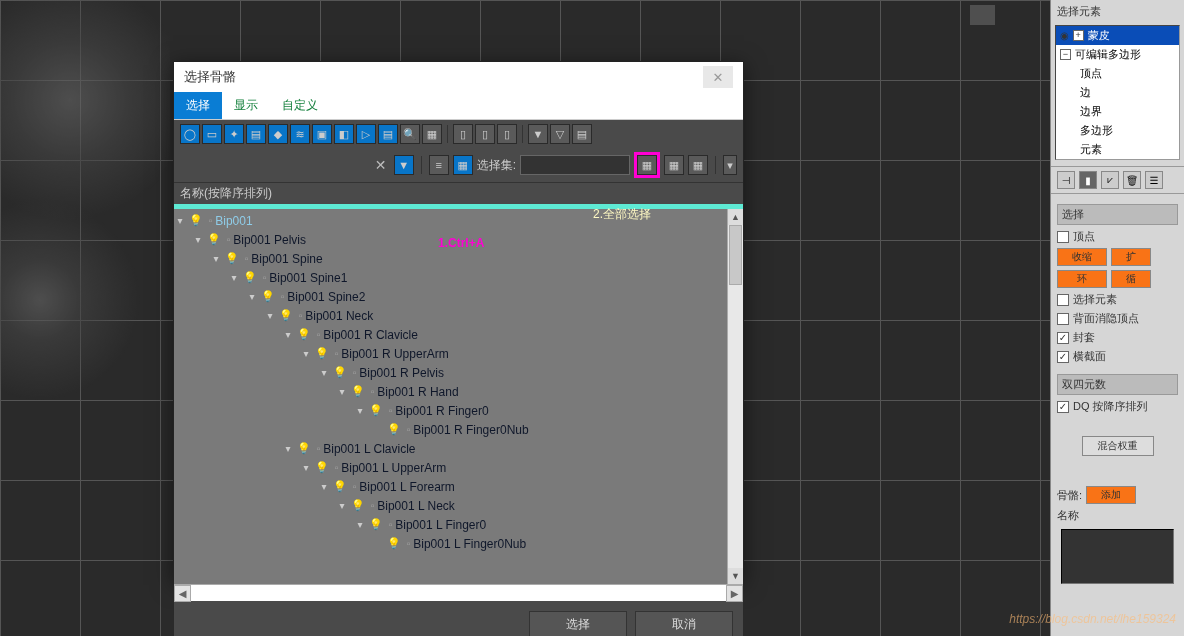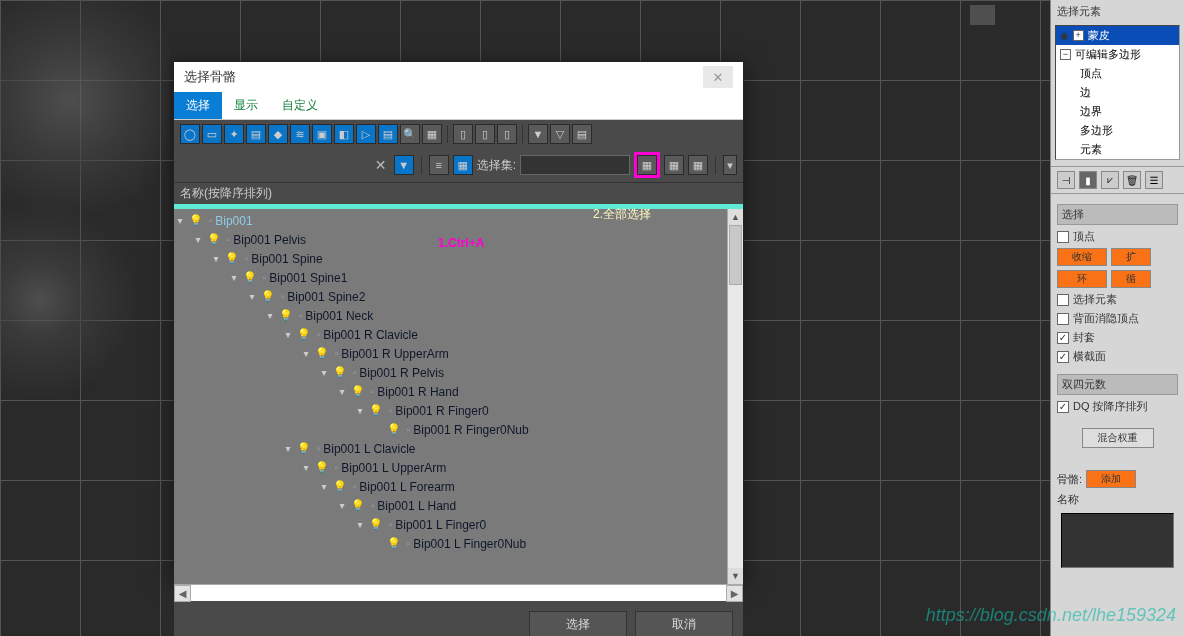--- a/index.html
+++ b/index.html
@@ -26,21 +26,21 @@
 .mod-row.sub { padding-left: 24px; }
 .mod-exp { background: #fff; color: #333; width: 11px; height: 11px; border: 1px solid #666; display: inline-flex; align-items: center; justify-content: center; font-size: 9px; line-height: 1; }
 .pin-icon { color: #333; font-size: 10px; }
 .icon-row { display: flex; gap: 4px; padding: 4px 6px; border-top: 1px solid #999; border-bottom: 1px solid #999; margin: 6px 0; align-items: center; }
 .icon-btn { width: 18px; height: 18px; border: 1px solid #888; background: #ccc; display: inline-flex; align-items: center; justify-content: center; font-size: 10px; }
 .rollup { padding: 4px 6px; font-size: 11px; color: #333; }
 .rollup-head { background: #bbb; border: 1px solid #999; padding: 2px 4px; font-size: 11px; margin-bottom: 2px; }
 .field-row { display: flex; align-items: center; gap: 4px; padding: 2px 0; }
 .chk { width: 12px; height: 12px; border: 1px solid #666; background: #fff; display: inline-flex; align-items: center; justify-content: center; font-size: 10px; }
 .btn-wide { width: 50px; height: 18px; border: 1px solid #888; background: #f97316; display: inline-flex; align-items: center; justify-content: center; font-size: 10px; }
-.btn-full { width: 72px; height: 20px; border: 1px solid #888; background: #ddd; margin: 12px auto; display: flex; align-items: center; justify-content: center; font-size: 10px; }
+.btn-full { width: 72px; height: 20px; border: 1px solid #888; background: #ddd; margin: 20px auto; display: flex; align-items: center; justify-content: center; font-size: 10px; }
 .dark-box { background: #333; border: 1px inset #222; height: 55px; margin: 4px; }
 
 
 .dialog { position: absolute; left: 173px; top: 61px; width: 571px; height: 520px; background: #4a4a4a; border: 1px solid #222; box-shadow: 0 4px 20px rgba(0,0,0,.5); }
 .titlebar { height: 30px; background: #fff; display: flex; align-items: center; padding: 0 10px; color: #333; font-size: 13px; }
 .titlebar-close { margin-left: auto; width: 30px; height: 22px; background: #e8e8e8; display: flex; align-items: center; justify-content: center; color: #999; }
 .menubar { height: 28px; background: #fff; display: flex; align-items: center; font-size: 12px; border-bottom: 1px solid #ccc; }
 .menu-item { padding: 5px 12px; color: #15803d; }
 .menu-item.active { background: #0a7dd4; color: #fff; }
 
@@ -70,21 +70,21 @@
 .tree-label { color: #0f172a; }
 .tree-label.sel { color: #8fcce8; }
 
 .hscroll { height: 17px; background: #fff; border-top: 1px solid #aaa; display: flex; align-items: center; }
 .hscroll-btn { width: 17px; height: 17px; background: #e3e3e3; border: 1px solid #aaa; display: flex; align-items: center; justify-content: center; font-size: 10px; color: #666; }
 .hscroll-track { flex: 1; background: #f2f2f2; }
 
 .dlg-buttons { padding: 10px; background: #4a4a4a; display: flex; gap: 8px; justify-content: flex-end; }
 .dlg-btn { width: 98px; height: 26px; background: #555; border: 1px solid #333; color: #ddd; display: flex; align-items: center; justify-content: center; font-size: 12px; }
 
-.watermark { position: absolute; right: 8px; bottom: 10px; color: #14b8a6; opacity: .6; font-size: 18px; font-style: italic; }
+.watermark { position: absolute; right: 8px; bottom: 10px; color: #fdba74; opacity: .6; font-size: 12px; font-style: italic; }
 </style>
 </head>
 <body>
 
 <div class="viewport">
   <div class="grid"></div>
   <div class="mesh-peek"></div>
   <div class="view-label"></div>
 </div>
 
@@ -323,21 +323,21 @@
           <span class="tree-indent"></span>
           <span class="tree-indent"></span>
           <span class="tree-indent"></span>
           <span class="tree-indent"></span>
           <span class="tree-indent"></span>
           <span class="tree-indent"></span>
           <span class="tree-indent"></span>
           <span class="tree-exp">▾</span>
           <span class="tree-bulb">💡</span>
           <span class="tree-cube">▫</span>
-          <span class="tree-label">Bip001 L Hand</span>
+          <span class="tree-label">Bip001 L Neck</span>
         </div>
         <div class="tree-row">
           <span class="tree-indent"></span>
           <span class="tree-indent"></span>
           <span class="tree-indent"></span>
           <span class="tree-indent"></span>
           <span class="tree-indent"></span>
           <span class="tree-indent"></span>
           <span class="tree-indent"></span>
           <span class="tree-indent"></span>

